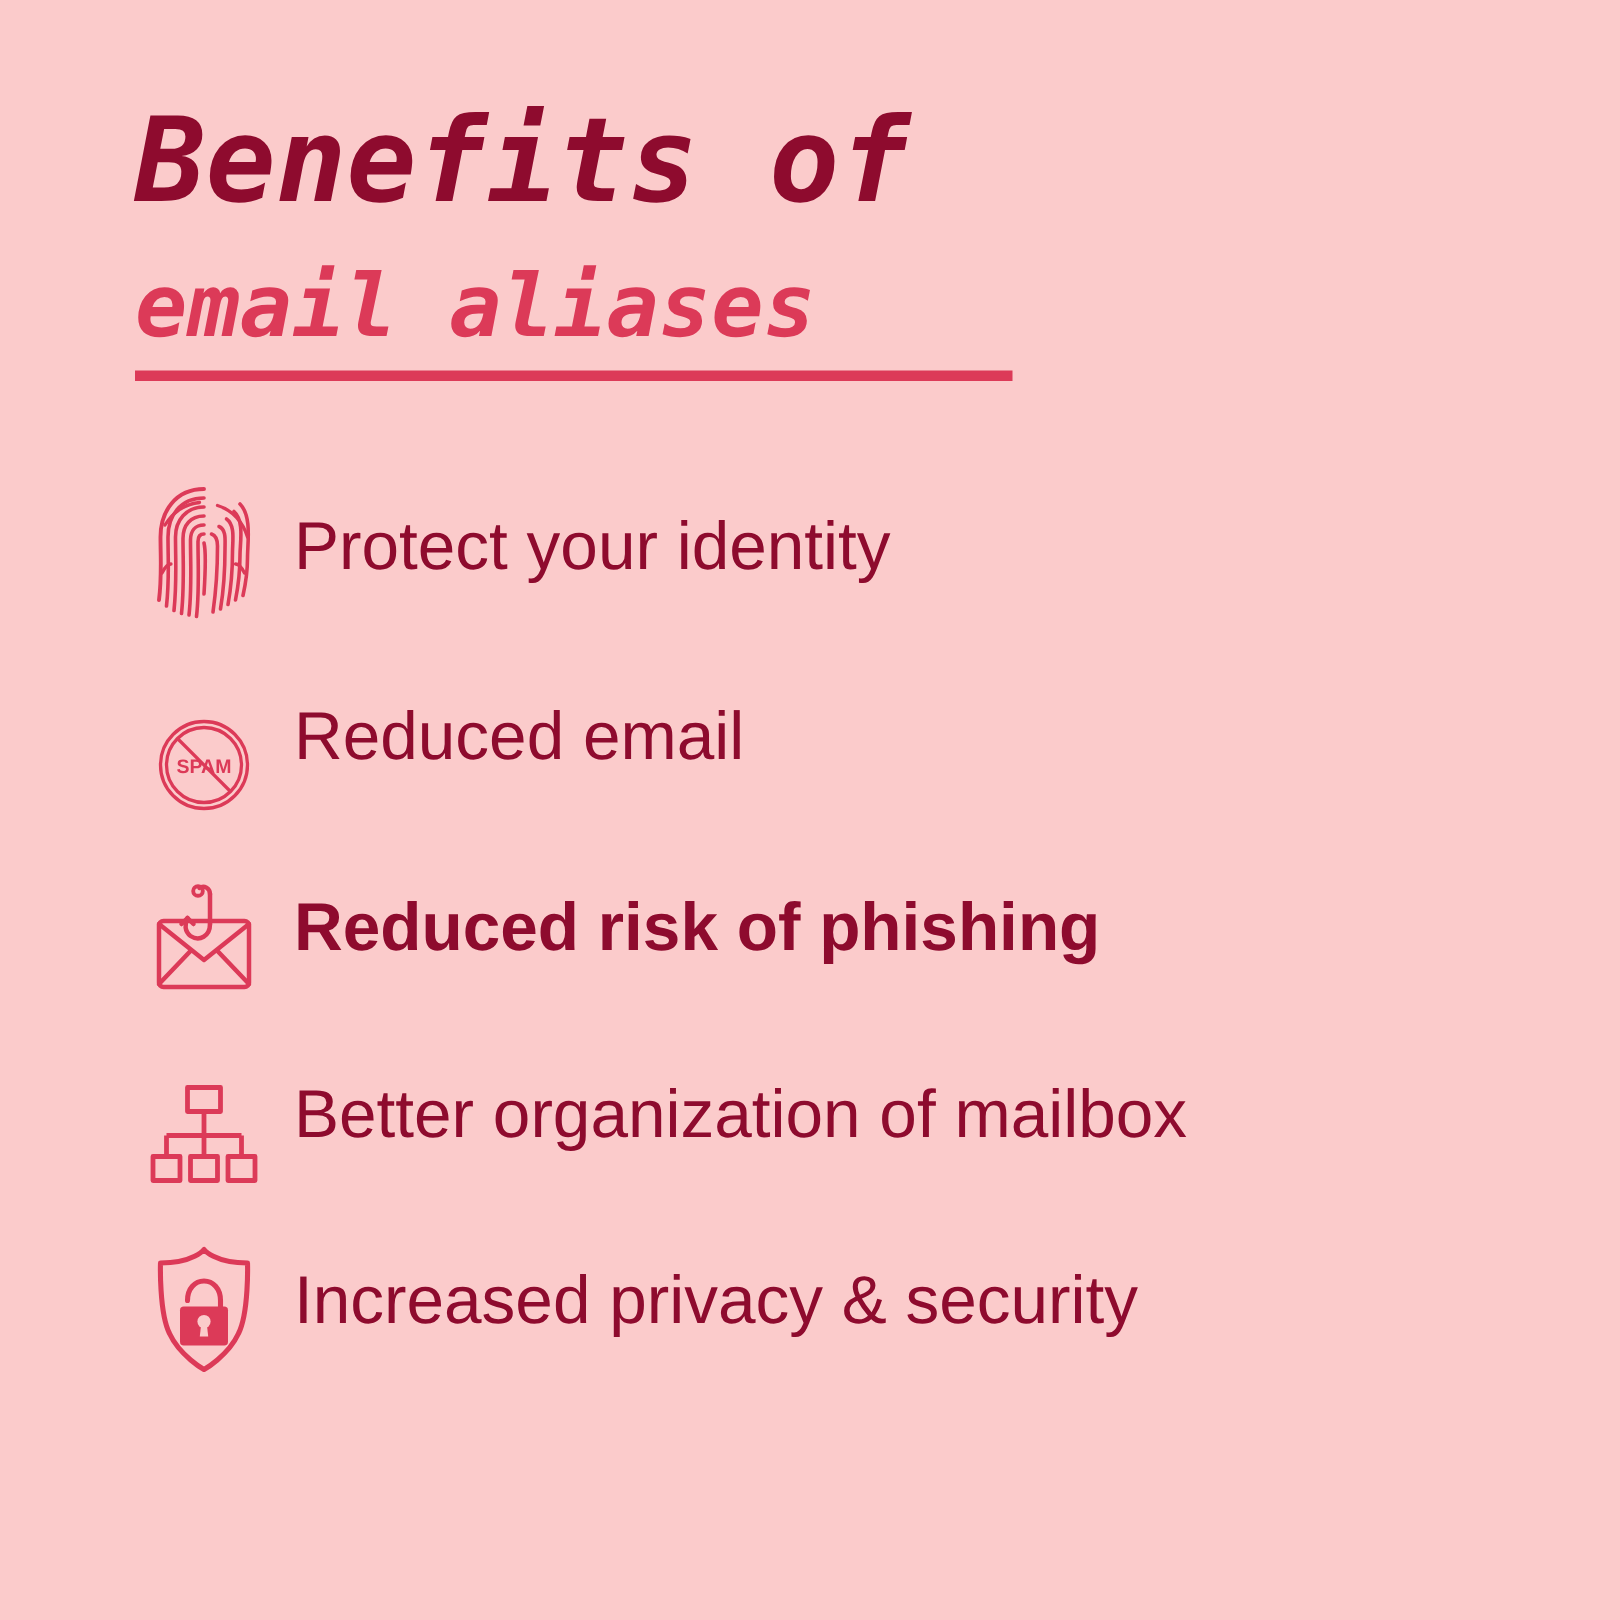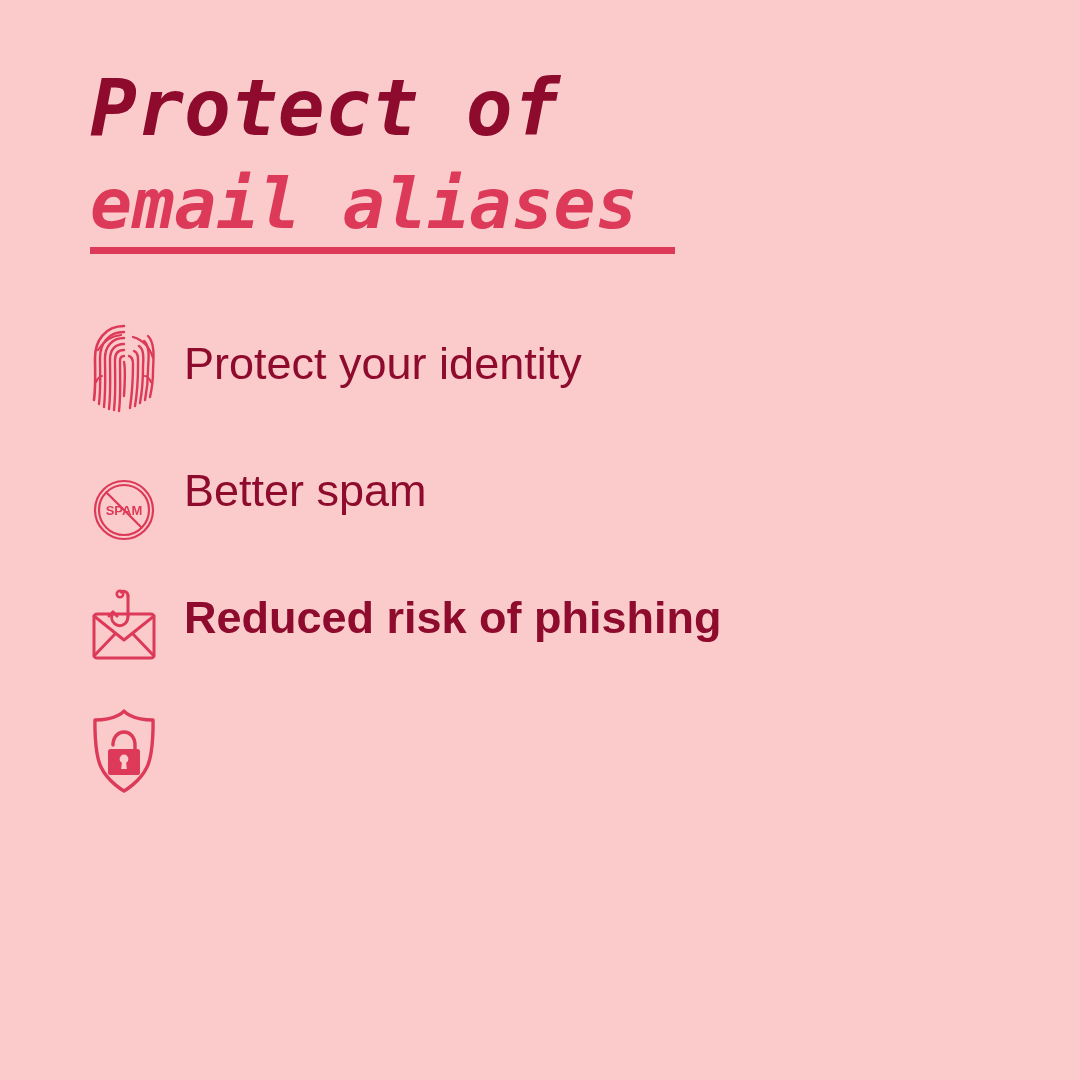--- a/index.html
+++ b/index.html
@@ -40,38 +40,38 @@
   }
   .title-line2-wrap {
     display: inline-block;
     position: relative;
     margin-top: 4px;
   }
   .title-line2 {
     font-family: "DejaVu Sans Mono", "Liberation Mono", monospace;
     font-weight: bold;
     font-style: italic;
-    font-size: 70px;
+    font-size: 58px;
     line-height: 92px;
     color: #DC3A58;
     white-space: nowrap;
   }
   .title-underline {
     position: absolute;
     left: 0;
     bottom: -4px;
     width: 585px;
     height: 7px;
     background: #DC3A58;
   }
 
   
   .benefits {
     position: absolute;
-    left: 0;
+    left: 12px;
     top: 300px;
     width: 872px;
   }
   .benefit-row {
     display: flex;
     align-items: center;
     height: 124px;
     padding-left: 86px;
     box-sizing: border-box;
   }
@@ -101,21 +101,21 @@
   .row-2 { height: 128px; font-weight: bold; }
   .row-3 { height: 122px; }
   .row-4 { height: 126px; }
 </style>
 </head>
 <body>
 
 <div class="poster">
 
   <div class="title-block">
-    <div class="title-line1">Protect of</div>
+    <div class="title-line1">Benefits of</div>
     <div class="title-line2-wrap">
       <div class="title-line2">email aliases</div>
       <div class="title-underline"></div>
     </div>
   </div>
 
   <div class="benefits">
 
     <div class="benefit-row row-0">
       <div class="benefit-icon">
@@ -147,21 +147,21 @@
       <div class="benefit-icon">
         <svg width="62" height="62" viewBox="0 0 62 62">
           <g fill="none" stroke="#DC3A58">
             <circle cx="31" cy="31" r="29" stroke-width="2.2"></circle>
             <circle cx="31" cy="31" r="25" stroke-width="2.2"></circle>
             <line x1="13" y1="13" x2="49" y2="49" stroke-width="2.2"></line>
           </g>
           <text x="31" y="36" text-anchor="middle" font-family="'Liberation Sans', sans-serif" font-size="13" font-weight="bold" fill="#DC3A58">SPAM</text>
         </svg>
       </div>
-      <div class="benefit-label">Better spam</div>
+      <div class="benefit-label">Reduced email</div>
     </div>
 
     <div class="benefit-row row-2">
       <div class="benefit-icon">
         <svg width="74" height="82" viewBox="0 0 74 82">
           <g fill="none" stroke="#DC3A58" stroke-width="3" stroke-linecap="round" stroke-linejoin="round">
             <rect x="7" y="28" width="60" height="44" rx="3"></rect>
             <path d="M7 30 L37 54 L67 30"></path>
             <path d="M7 70 L28 48"></path>
             <path d="M67 70 L46 48"></path>
@@ -169,27 +169,46 @@
             <path d="M41 10 C41 6 37 4 34 6"></path>
             <path d="M41 30 C41 38 34 42 28 38 C24 35 24 30 26 26"></path>
             <path d="M26 26 L22 30 M26 26 L30 30"></path>
           </g>
           <circle cx="33" cy="8" r="3.2" fill="none" stroke="#DC3A58" stroke-width="2.6"></circle>
         </svg>
       </div>
       <div class="benefit-label">Reduced risk of phishing</div>
     </div>
 
+    <div class="benefit-row row-3">
+      <div class="benefit-icon">
+        <svg width="72" height="72" viewBox="0 0 72 72">
+          <g fill="none" stroke="#DC3A58" stroke-width="3.2" stroke-linejoin="round">
+            <rect x="25" y="4" width="22" height="16"></rect>
+            <line x1="36" y1="20" x2="36" y2="36"></line>
+            <line x1="11" y1="36" x2="61" y2="36"></line>
+            <line x1="11" y1="36" x2="11" y2="50"></line>
+            <line x1="36" y1="36" x2="36" y2="50"></line>
+            <line x1="61" y1="36" x2="61" y2="50"></line>
+            <rect x="2" y="50" width="18" height="16"></rect>
+            <rect x="27" y="50" width="18" height="16"></rect>
+            <rect x="52" y="50" width="18" height="16"></rect>
+          </g>
+        </svg>
+      </div>
+      <div class="benefit-label">Better organization of mailbox</div>
+    </div>
 
     <div class="benefit-row row-4">
       <div class="benefit-icon">
         <svg width="70" height="88" viewBox="0 0 70 88">
           <path d="M35 4 C35 4 28 13 6 13 C6 13 5 46 12 60 C19 75 35 84 35 84 C35 84 51 75 58 60 C65 46 64 13 64 13 C42 13 35 4 35 4 Z" fill="none" stroke="#DC3A58" stroke-width="3.4" stroke-linejoin="round"></path>
           <path d="M24 38 C24 30 29 25 35 25 C41 25 46 30 46 38 L46 44" fill="none" stroke="#DC3A58" stroke-width="3.4" stroke-linecap="round"></path>
           <rect x="19" y="42" width="32" height="26" rx="2.5" fill="#DC3A58"></rect>
           <circle cx="35" cy="52" r="4.4" fill="#FBCBCB"></circle>
           <path d="M33.2 53 L36.8 53 L37.8 62 L32.2 62 Z" fill="#FBCBCB"></path>
         </svg>
       </div>
+      <div class="benefit-label">Increased privacy &amp; security</div>
     </div>
 
   </div>
 </div>
 
 </body></html>

